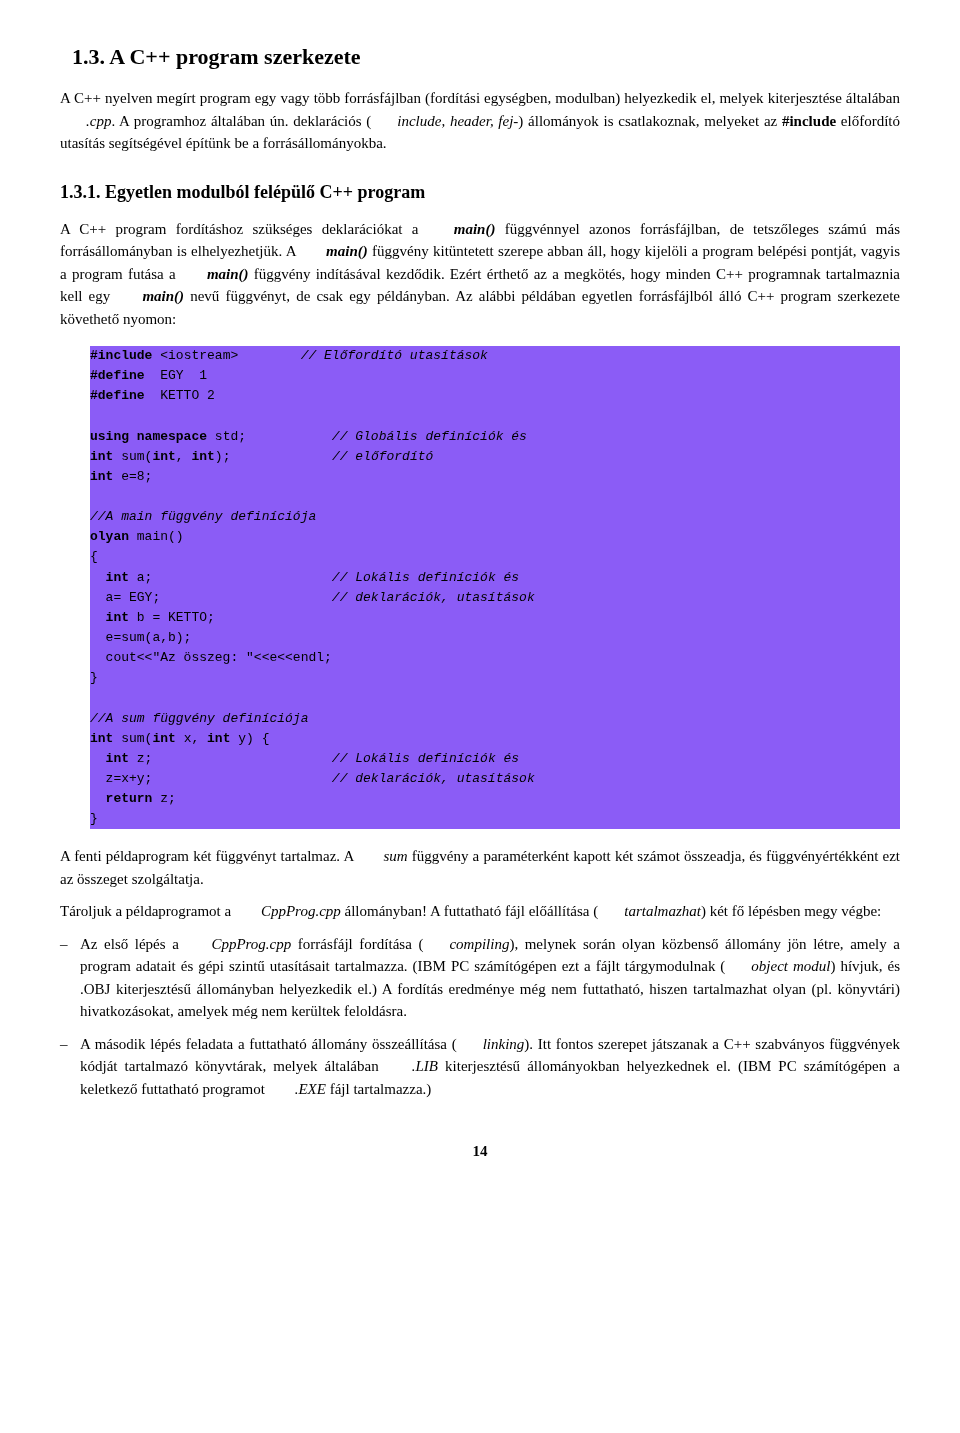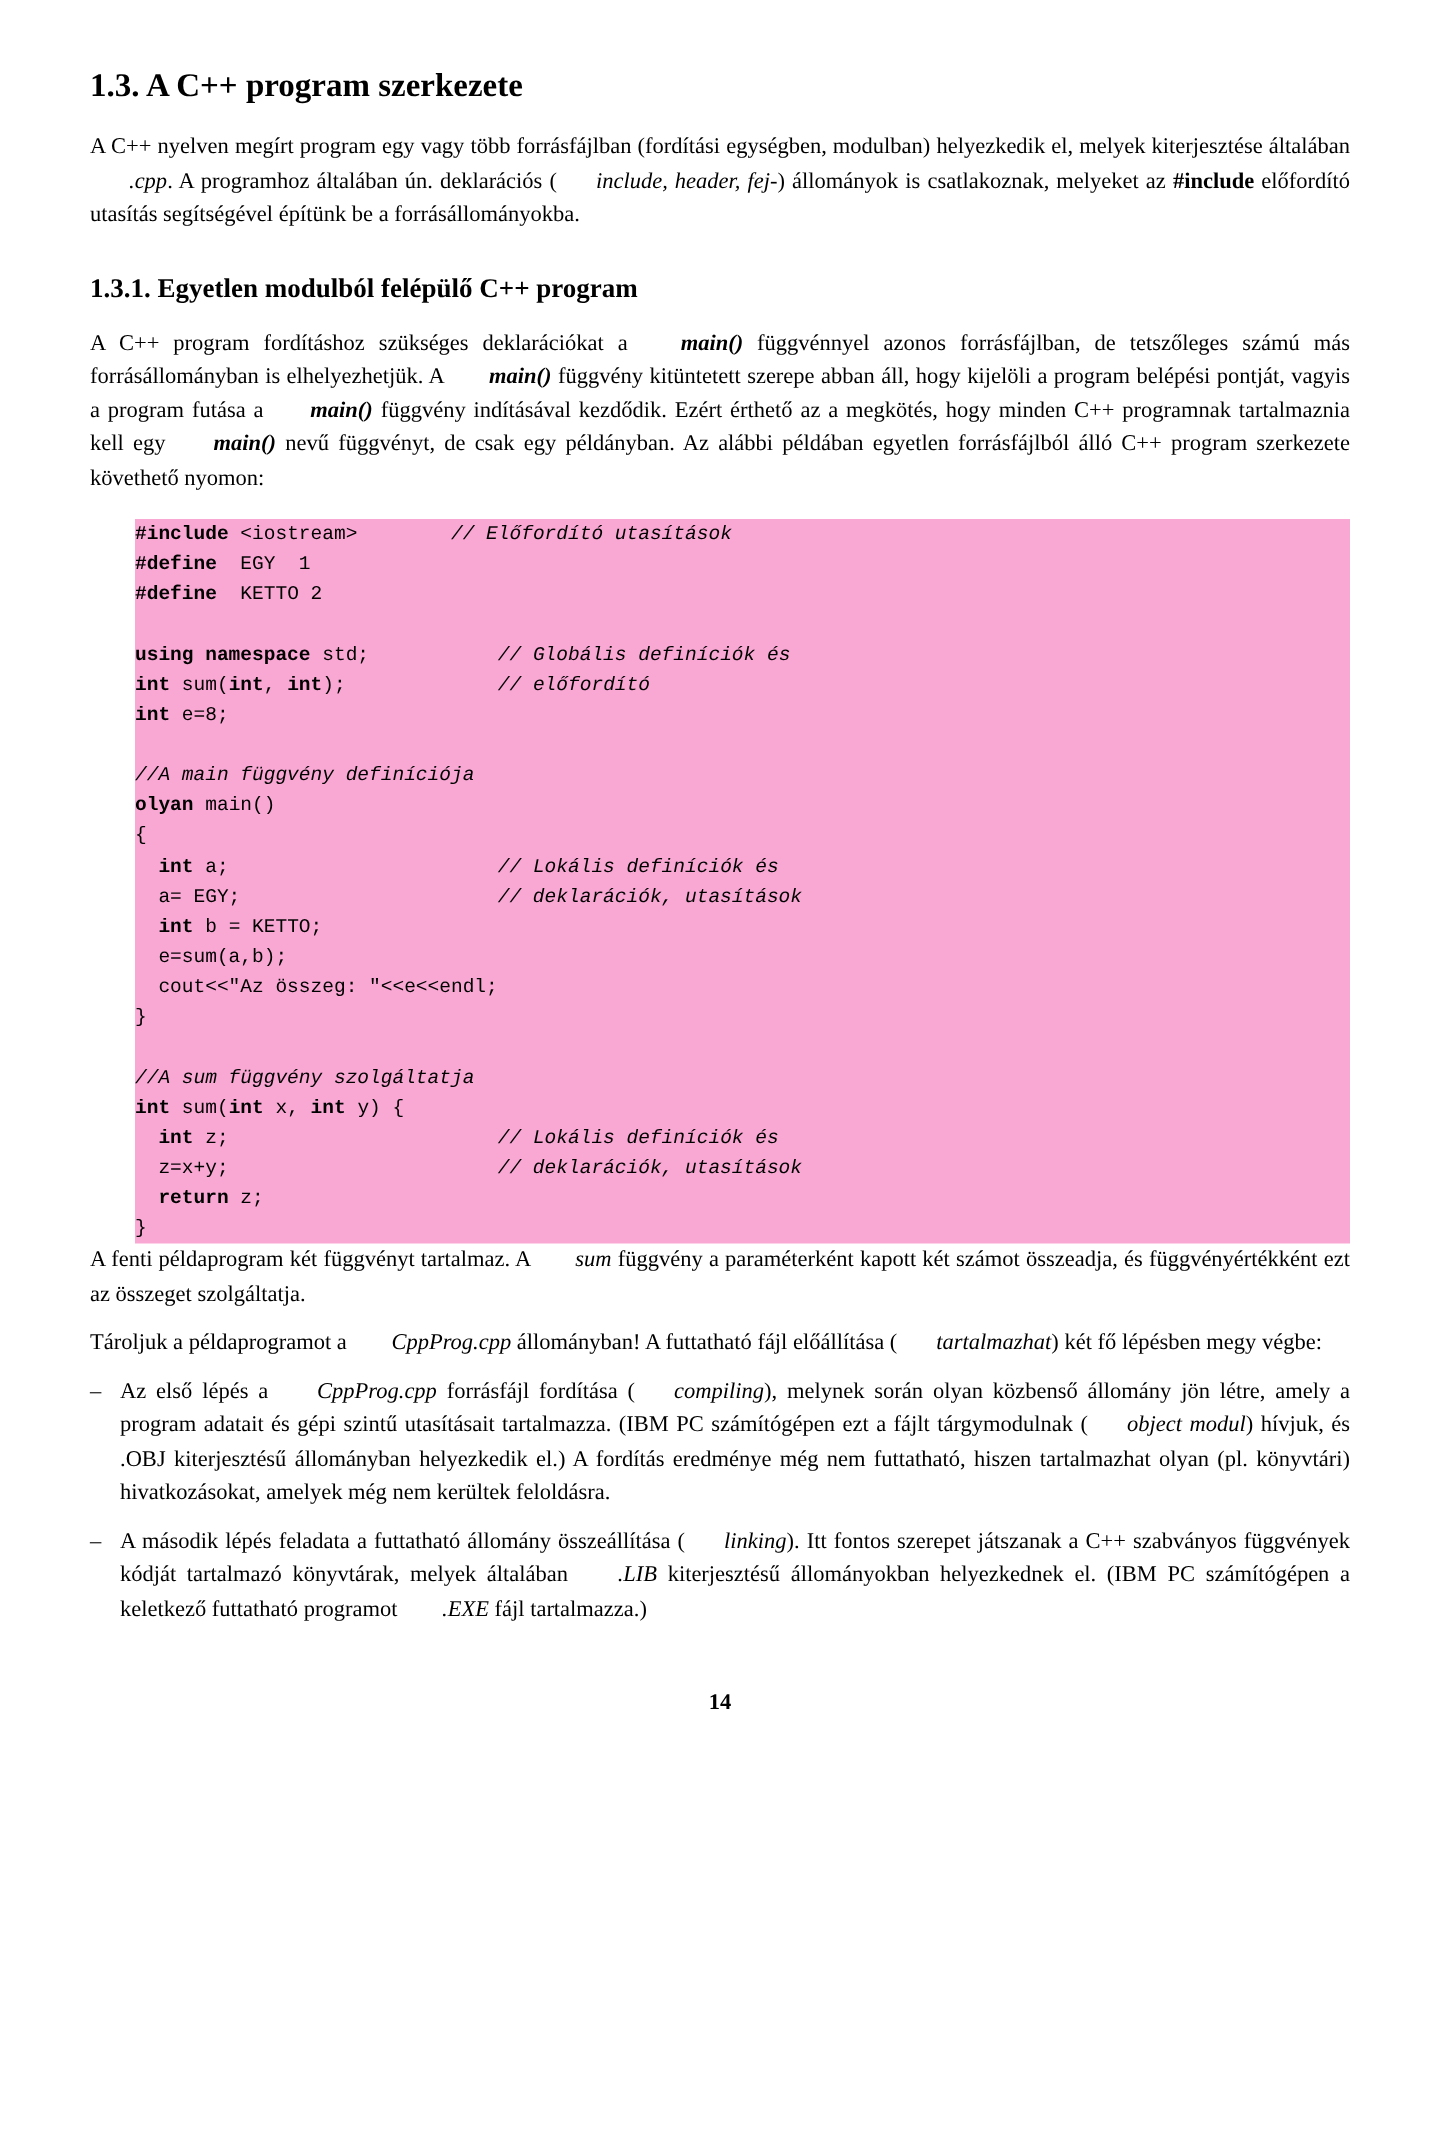--- a/index.html
+++ b/index.html
@@ -16,40 +16,41 @@
       line-height: 1.5;
       width: 960px;
       margin: 0 auto;
       padding: 40px 60px 60px 60px;
     }
 
     h1.section-title {
       font-size: 22px;
       font-weight: bold;
       margin-bottom: 14px;
+      margin-left: 12px;
     }
 
     h2.subsection-title {
       font-size: 18px;
       font-weight: bold;
       margin-top: 24px;
       margin-bottom: 12px;
     }
 
     p {
       margin-bottom: 10px;
       text-align: justify;
     }
 
     .code-block {
       font-family: "Courier New", Courier, monospace;
       font-size: 13px;
-      background: #f9a8d4;
+      background: #8b5cf6;
       border: none;
-      margin: 16px 0 0 30px;
+      margin: 16px 0 16px 30px;
       line-height: 1.55;
       white-space: pre;
       color: #000;
     }
 
     .code-block .kw {
       font-weight: bold;
     }
 
     .code-block .comment {
@@ -113,21 +114,21 @@
 <span class="comment">//A main függvény definíciója</span>
 <span class="kw">olyan</span> main()
 {
   <span class="kw">int</span> a;                       <span class="comment">// Lokális definíciók és</span>
   a= EGY;                      <span class="comment">// deklarációk, utasítások</span>
   <span class="kw">int</span> b = KETTO;
   e=sum(a,b);
   cout&lt;&lt;"Az összeg: "&lt;&lt;e&lt;&lt;endl;
 }
 
-<span class="comment">//A sum függvény szolgáltatja</span>
+<span class="comment">//A sum függvény definíciója</span>
 <span class="kw">int</span> sum(<span class="kw">int</span> x, <span class="kw">int</span> y) {
   <span class="kw">int</span> z;                       <span class="comment">// Lokális definíciók és</span>
   z=x+y;                       <span class="comment">// deklarációk, utasítások</span>
   <span class="kw">return</span> z;
 }</div>
 
 <p>
   A fenti példaprogram két függvényt tartalmaz. A <em>sum</em> függvény a paraméterként kapott két számot összeadja, és függvényértékként ezt az összeget szolgáltatja.
 </p>
 

